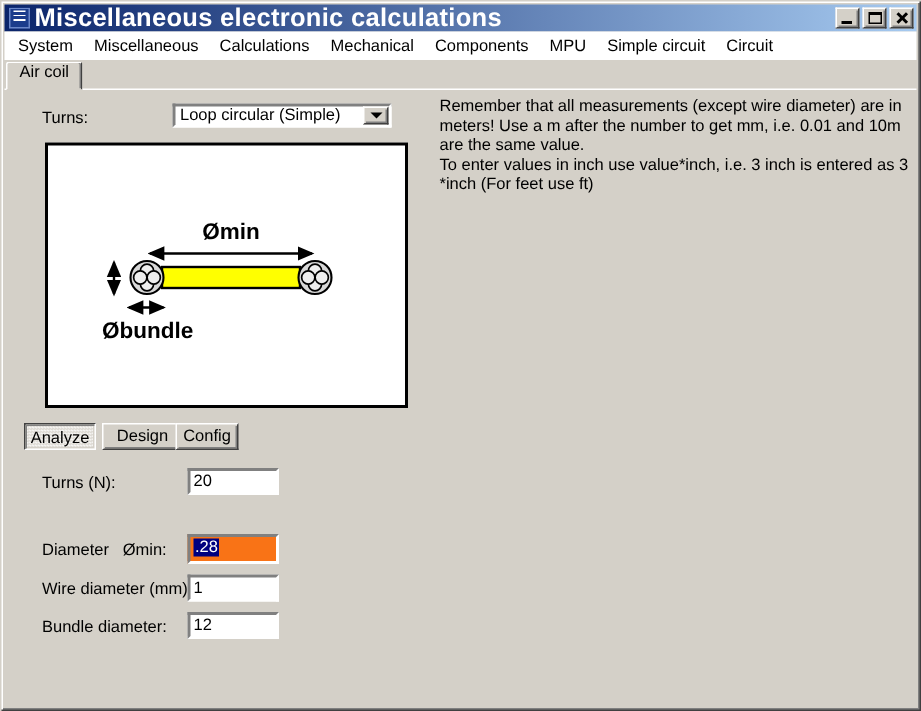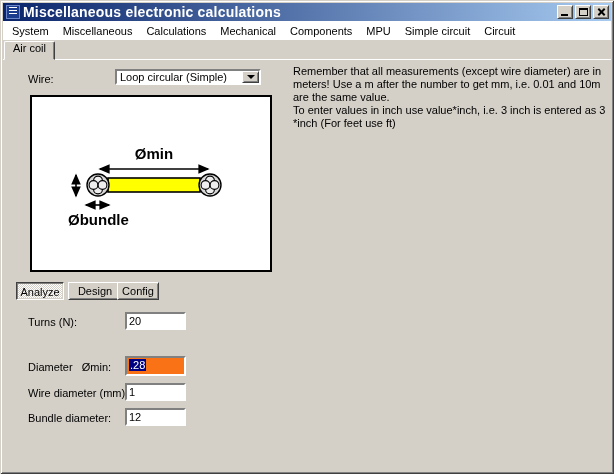--- a/index.html
+++ b/index.html
@@ -22,21 +22,21 @@
   .app-icon {
     width:14px; height:14px; margin:0 3px 0 1px; flex:0 0 auto;
     background:#1b3c8c;
     box-shadow: inset 0 0 0 1px #6a86c8;
     position:relative;
   }
   .app-icon::before{
     content:""; position:absolute; left:3px; right:3px; top:2px; height:9px;
     background:repeating-linear-gradient(to bottom,#ffffff 0 1px,#1b3c8c 1px 3px);
   }
-  .title-text { color:#fff; font-weight:bold; font-size:14px; letter-spacing:0.2px; flex:1 1 auto;
+  .title-text { color:#fff; font-weight:bold; font-size:17px; letter-spacing:0.2px; flex:1 1 auto;
                 white-space:nowrap; overflow:hidden; }
   .win-buttons { display:flex; gap:2px; flex:0 0 auto; }
   .win-btn {
     width:16px; height:14px; background:#d4d0c8;
     border:1px solid; border-color:#ffffff #404040 #404040 #ffffff;
     box-shadow: inset 1px 1px 0 #d4d0c8, inset -1px -1px 0 #808080;
     position:relative; cursor:default;
   }
   .glyph-min { position:absolute; left:3px; bottom:2px; width:7px; height:2px; background:#000; }
   .glyph-max { position:absolute; left:3px; top:2px; width:9px; height:8px;
@@ -159,21 +159,21 @@
     <span class="menu-item">Simple circuit</span>
     <span class="menu-item">Circuit</span>
   </div>
 
   <div class="tabstrip">
     <div class="tab">Air coil</div>
   </div>
 
   <div class="page">
 
-    <span class="kind-label">Wire:</span>
+    <span class="kind-label">Turns:</span>
 
     <div class="dropdown">
       <span class="dropdown-text">Loop circular (Simple)</span>
       <span class="dropdown-btn">
         <span class="arrow-down"></span>
       </span>
     </div>
 
     <div class="diagram">
       <svg viewBox="0 0 238 173">

